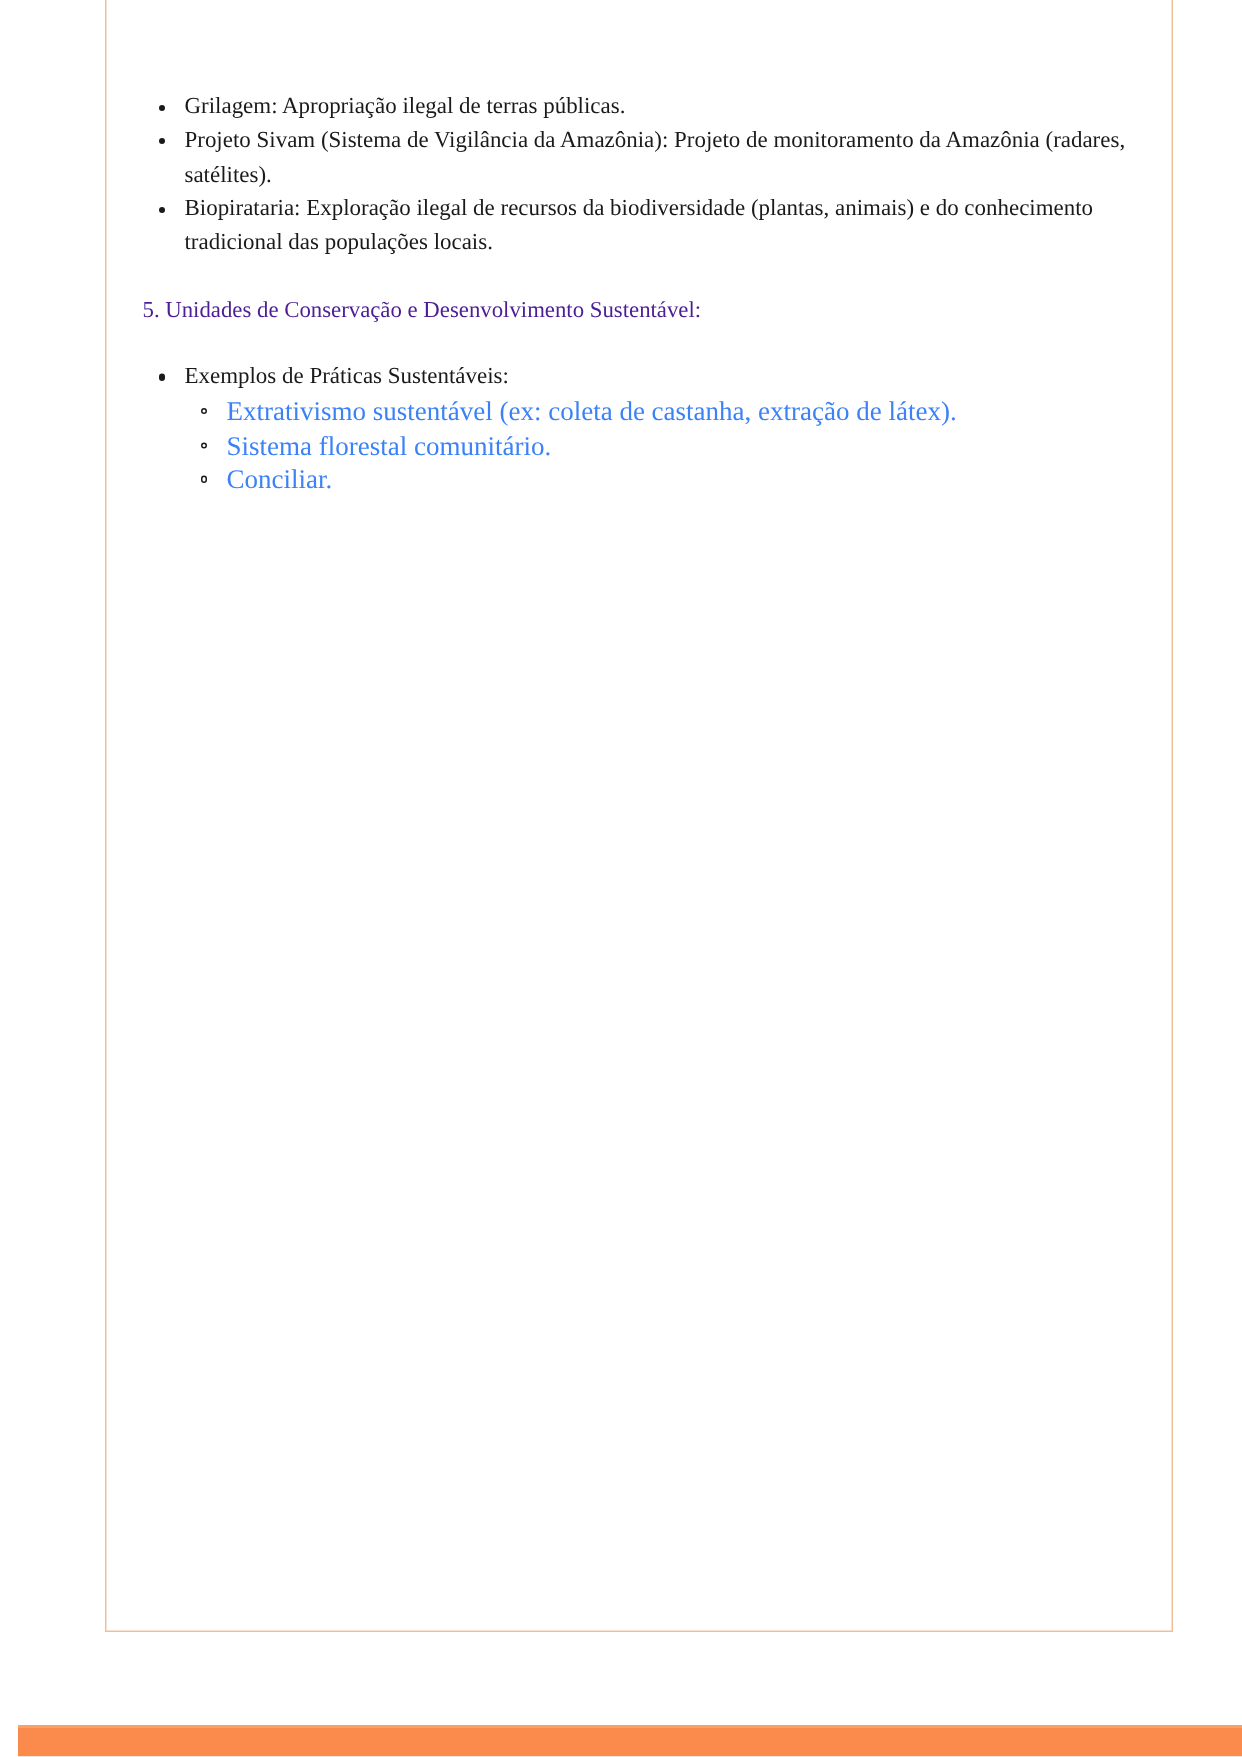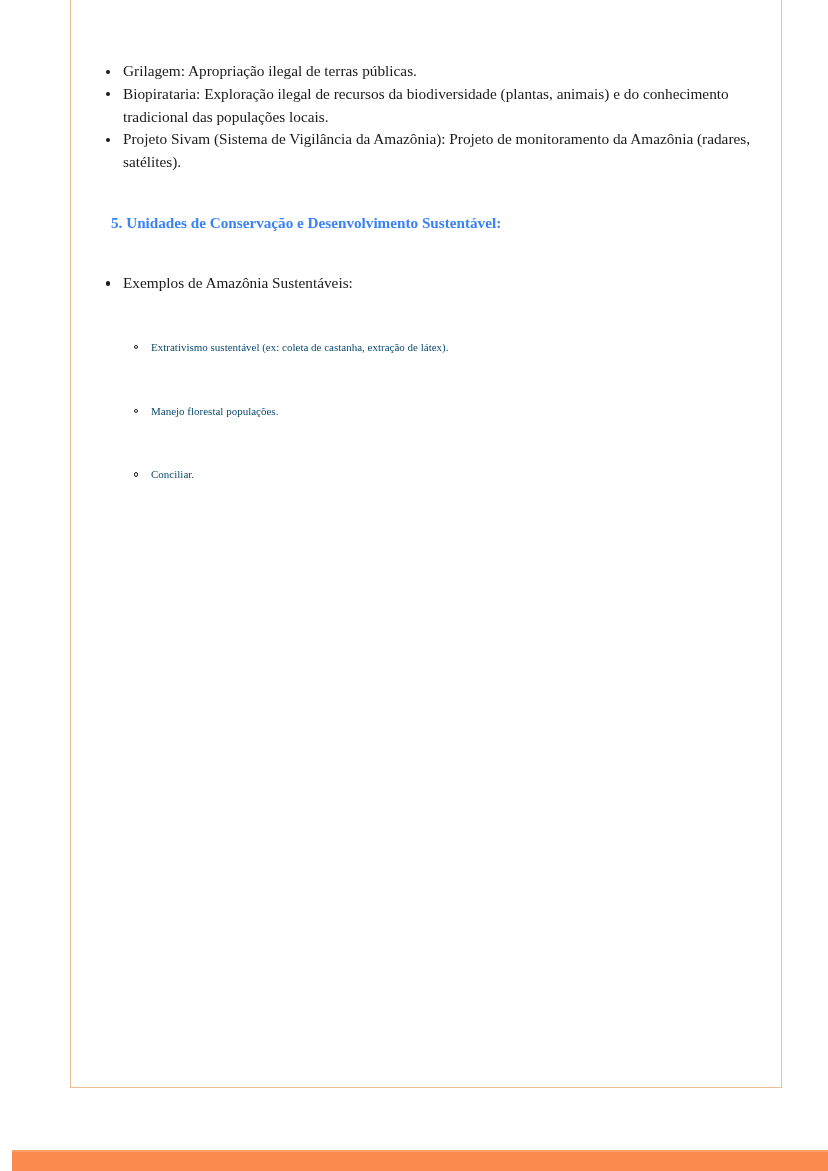--- a/index.html
+++ b/index.html
@@ -81,46 +81,45 @@
   ul.doc-sublist {
     list-style: none;
     margin: 0;
     padding: 0;
   }
 
   li.doc-subbullet {
     position: relative;
     padding-left: 28px;
     margin-left: 28px;
-    font-size: 11px;
+    font-size: 18px;
     line-height: 22.8px;
-    color: #0c4a6e;
-    margin-top: 41px;
+    color: #3b82f6;
   }
 
   li.doc-subbullet::before {
     content: "";
     position: absolute;
     left: 11px;
     top: 9px;
     width: 4.4px;
     height: 4.4px;
     border-radius: 50%;
     border: 1.1px solid #1a1a1a;
     background: transparent;
     box-sizing: border-box;
   }
 
   
   .section-heading {
     font-size: 15.2px;
-    font-weight: bold;
+    font-weight: normal;
     line-height: 22px;
-    color: #3b82f6;
-    margin: 16px;
+    color: #4c1d95;
+    margin: 0;
     padding: 0;
   }
 
   .spacer-before-heading { height: 22px; }
   .spacer-after-heading  { height: 22px; }
 
   
   #bottom-band {
     position: absolute;
     left: 0;
@@ -145,45 +144,45 @@
 
   <div id="content-frame">
 
     <div id="text-column">
 
       <ul class="doc-list">
         <li class="doc-bullet">
           <span>Grilagem: Apropriação ilegal de terras públicas.</span>
         </li>
         <li class="doc-bullet">
-          <span>Biopirataria: Exploração ilegal de recursos da biodiversidade (plantas, animais) e do conhecimento tradicional das populações locais.</span>
+          <span>Projeto Sivam (Sistema de Vigilância da Amazônia): Projeto de monitoramento da Amazônia (radares, satélites).</span>
         </li>
         <li class="doc-bullet">
-          <span>Projeto Sivam (Sistema de Vigilância da Amazônia): Projeto de monitoramento da Amazônia (radares, satélites).</span>
+          <span>Biopirataria: Exploração ilegal de recursos da biodiversidade (plantas, animais) e do conhecimento tradicional das populações locais.</span>
         </li>
       </ul>
 
       <div class="spacer-before-heading"></div>
 
       <p class="section-heading">5. Unidades de Conservação e Desenvolvimento Sustentável:</p>
 
       <div class="spacer-after-heading"></div>
 
       <ul class="doc-list">
         <li class="doc-bullet">
-          <span>Exemplos de Amazônia Sustentáveis:</span>
+          <span>Exemplos de Práticas Sustentáveis:</span>
         </li>
       </ul>
 
       <ul class="doc-sublist">
         <li class="doc-subbullet">
           <span>Extrativismo sustentável (ex: coleta de castanha, extração de látex).</span>
         </li>
         <li class="doc-subbullet">
-          <span>Manejo florestal populações.</span>
+          <span>Sistema florestal comunitário.</span>
         </li>
         <li class="doc-subbullet">
           <span>Conciliar.</span>
         </li>
       </ul>
 
     </div>
   </div>
 
   <div id="bottom-band">

